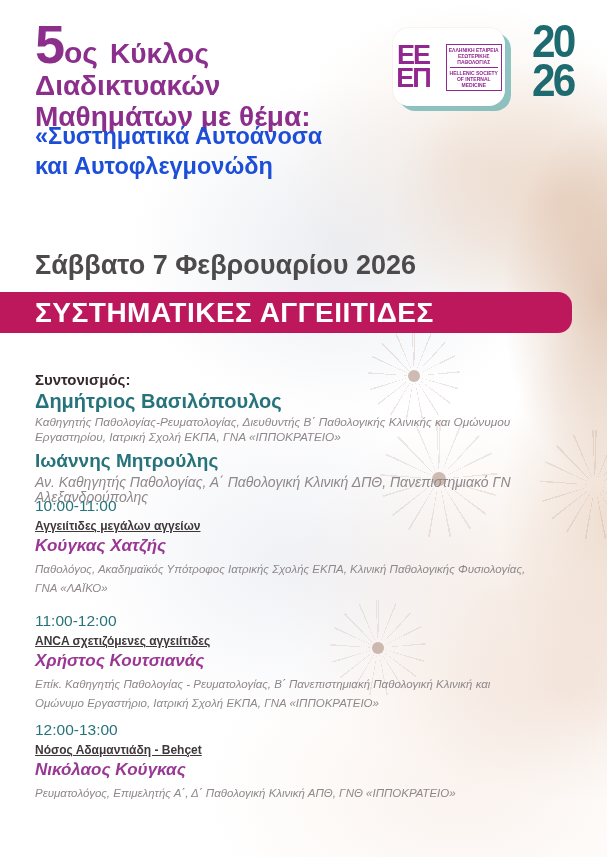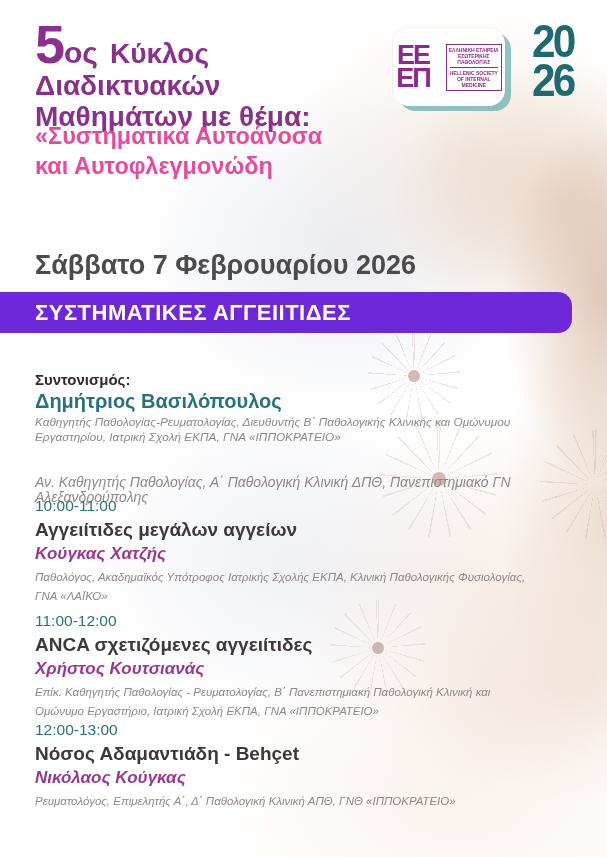--- a/index.html
+++ b/index.html
@@ -34,21 +34,21 @@
 
   .content{position:absolute;inset:0;z-index:2;}
 
   
   .title-block{position:absolute;left:35px;top:18px;color:#8b2e8c;}
   .cycle-line{display:flex;align-items:baseline;font-weight:bold;}
   .cycle-num{font-size:54px;line-height:52px;letter-spacing:-1px;}
   .cycle-suffix{font-size:30px;margin-right:12px;}
   .cycle-word{font-size:28px;}
   .title-line{font-weight:bold;font-size:28px;line-height:31px;}
-  .subtitle-block{position:absolute;left:35px;top:121px;color:#ec4899;font-weight:bold;font-size:23.5px;line-height:30px;}
+  .subtitle-block{position:absolute;left:35px;top:121px;color:#1d4ed8;font-weight:bold;font-size:23.5px;line-height:30px;}
 
   
   .logo{
     position:absolute;left:393px;top:28px;width:112px;height:78px;background:#ffffff;
     border-radius:16px 16px 16px 16px;
     box-shadow:6px 5px 0 rgba(84,168,168,.65), 0 0 0 1px rgba(0,0,0,.03);
     display:flex;align-items:center;justify-content:center;gap:16px;padding:4px 2px;box-sizing:border-box;
   }
   .logo-letters{color:#92278f;font-weight:800;font-size:27px;line-height:23px;letter-spacing:-2px;text-align:center;}
   .logo-textbox{
@@ -57,37 +57,37 @@
   }
   .logo-textbox .sep{border-top:1px solid #92278f;margin:2px 2px;}
   .year-block{
     position:absolute;left:532px;top:22px;color:#1d6a70;font-weight:800;
     font-size:46px;line-height:39px;letter-spacing:-3px;transform:scaleX(.92);transform-origin:left top;
   }
 
   
   .date-line{position:absolute;left:35px;top:250px;color:#4d4a4c;font-weight:bold;font-size:27px;}
   .banner{
-    position:absolute;left:0;top:292px;width:572px;height:41px;background:#6d28d9;
-    border-radius:0 14px 14px 0;color:#ffffff;font-weight:bold;font-size:22px;
+    position:absolute;left:0;top:292px;width:572px;height:41px;background:#be185d;
+    border-radius:0 14px 14px 0;color:#ffffff;font-weight:bold;font-size:28px;
     line-height:41px;padding-left:35px;box-sizing:border-box;letter-spacing:.5px;
   }
 
   
   .coord-label{position:absolute;left:35px;top:371px;color:#35292e;font-weight:bold;font-size:15px;}
   .coord-name-1{position:absolute;left:35px;top:390px;color:#26737b;font-weight:bold;font-size:20px;}
   .coord-affil-1{position:absolute;left:35px;top:415px;width:500px;color:#8f888b;font-style:italic;font-size:11.8px;line-height:15px;}
   .coord-name-2{position:absolute;left:35px;top:450px;color:#26737b;font-weight:bold;font-size:19px;}
   .coord-affil-2{position:absolute;left:35px;top:475px;width:520px;color:#8f888b;font-style:italic;font-size:14px;line-height:15px;}
 
   
   .session{position:absolute;left:35px;width:545px;}
   .session-1{top:497px;} .session-2{top:612px;} .session-3{top:721px;}
   .sess-time{color:#26737b;font-size:15.5px;}
-  .sess-title{color:#3e383a;font-weight:bold;font-size:19px;margin-top:4px;}
+  .sess-title{color:#3e383a;font-weight:bold;font-size:12px;margin-top:4px;text-decoration:underline;}
   .sess-speaker{color:#9a3795;font-weight:bold;font-style:italic;font-size:17px;margin-top:3px;}
   .sess-affil{color:#8f888b;font-style:italic;font-size:11.5px;line-height:19px;margin-top:4px;width:505px;}
 </style>
 </head>
 <body>
 
 <div class="bg"></div>
 
 <div class="burst" style="left:368px;top:330px;width:92px;height:92px;"></div>
 <div class="burst-dot" style="left:408px;top:370px;width:12px;height:12px;"></div>
@@ -131,20 +131,21 @@
     <div>26</div>
   </div>
 
   <div class="date-line">Σάββατο 7 Φεβρουαρίου 2026</div>
 
   <div class="banner">ΣΥΣΤΗΜΑΤΙΚΕΣ ΑΓΓΕΙΙΤΙΔΕΣ</div>
 
   <div class="coord-label">Συντονισμός:</div>
   <div class="coord-name-1">Δημήτριος Βασιλόπουλος</div>
   <div class="coord-affil-1">Καθηγητής Παθολογίας-Ρευματολογίας, Διευθυντής Β΄ Παθολογικής Κλινικής και Ομώνυμου Εργαστηρίου, Ιατρική Σχολή ΕΚΠΑ, ΓΝΑ «ΙΠΠΟΚΡΑΤΕΙΟ»</div>
+  <div class="coord-name-2">Ιωάννης Μητρούλης</div>
   <div class="coord-affil-2">Αν. Καθηγητής Παθολογίας, Α΄ Παθολογική Κλινική ΔΠΘ, Πανεπιστημιακό ΓΝ Αλεξανδρούπολης</div>
 
   <div class="session session-1">
     <div class="sess-time">10:00-11:00</div>
     <div class="sess-title">Αγγειίτιδες μεγάλων αγγείων</div>
     <div class="sess-speaker">Κούγκας Χατζής</div>
     <div class="sess-affil">Παθολόγος, Ακαδημαϊκός Υπότροφος Ιατρικής Σχολής ΕΚΠΑ, Κλινική Παθολογικής Φυσιολογίας, ΓΝΑ «ΛΑΪΚΟ»</div>
   </div>
 
   <div class="session session-2">

